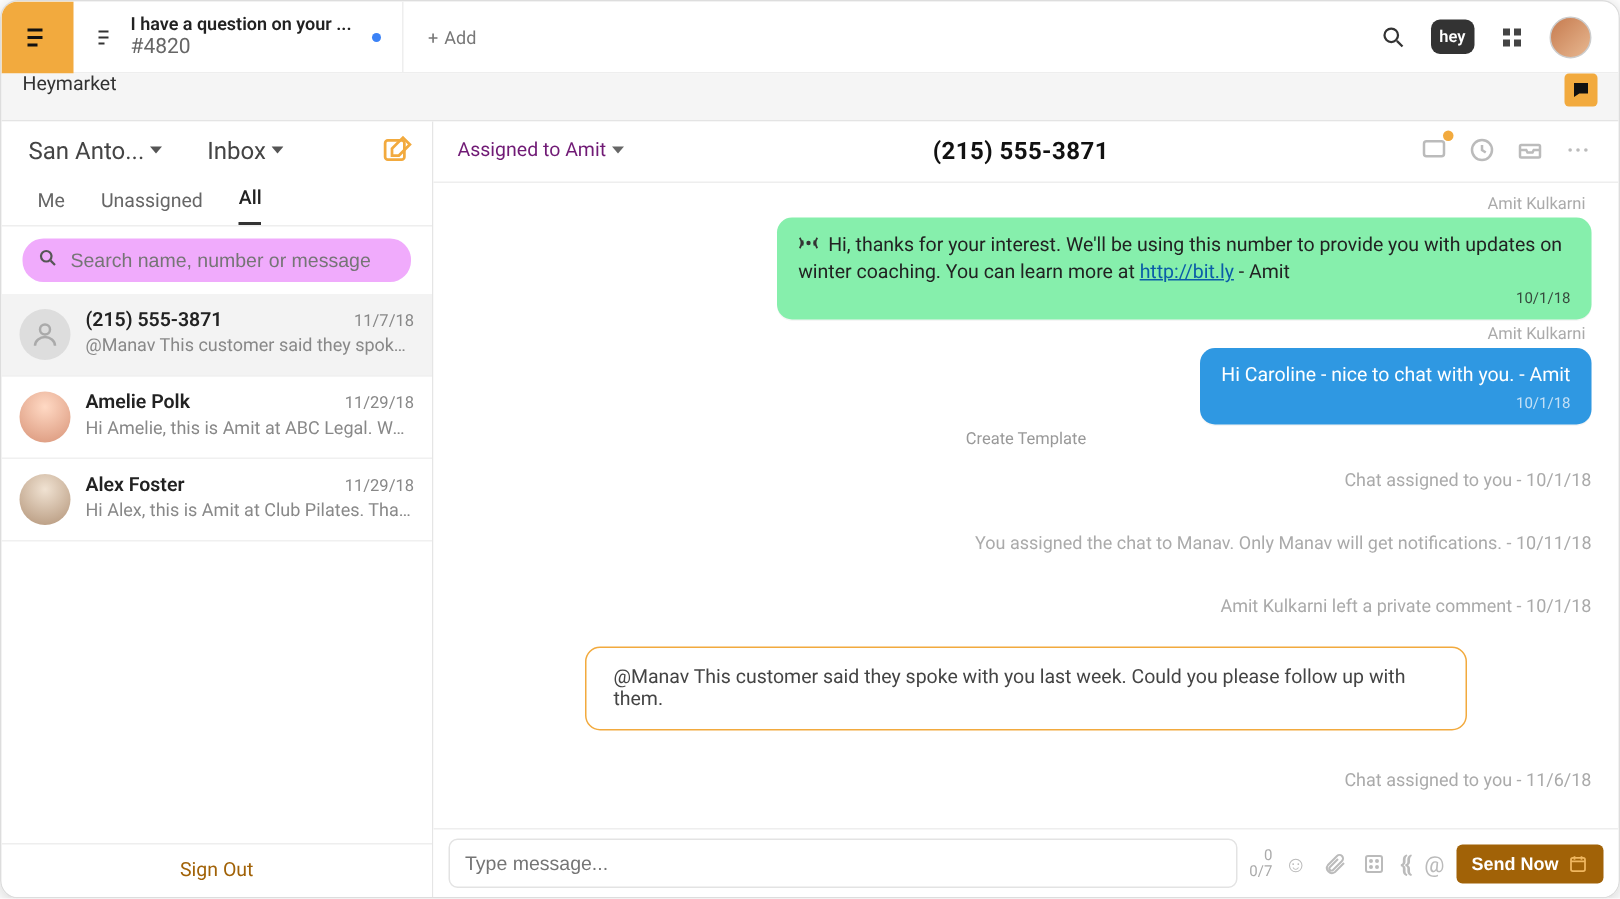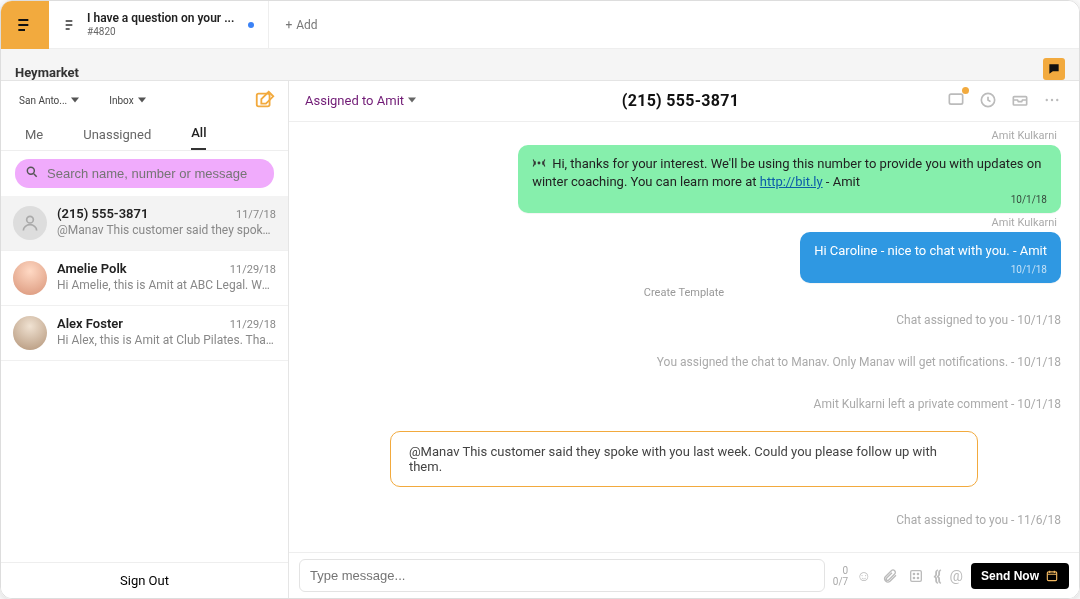--- a/index.html
+++ b/index.html
@@ -43,21 +43,21 @@
   .topbar-ticket {
     display: flex;
     align-items: center;
     gap: 8px;
     padding: 0 14px;
     height: 100%;
     border-right: 1px solid #eee;
   }
   .ticket-text { line-height: 1.2; }
   .ticket-title { font-size: 12px; font-weight: 600; color:#222; max-width: 150px; white-space: nowrap; overflow:hidden; text-overflow: ellipsis;}
-  .ticket-id { font-size: 10px; color: #666; }
+  .ticket-id { font-size: 14px; color: #666; }
   .blue-dot { width: 6px; height:6px; border-radius:50%; background:#3b82f6; margin-left:6px;}
   .add-tab {
     display: flex; align-items:center; gap:4px;
     padding: 0 16px; color:#777; font-size:12px; cursor:pointer;
   }
   .topbar-spacer { flex:1; }
   .topbar-actions { display:flex; align-items:center; gap:16px; padding-right:18px;}
   .topbar-icon { width:18px; height:18px; color:#444; display:flex; align-items:center; justify-content:center; }
   .hey-badge {
     background:#333; color:#fff; font-size:11px; font-weight:600;
@@ -65,25 +65,25 @@
   }
   .avatar-img {
     width:28px; height:28px; border-radius:50%;
     background: linear-gradient(135deg,#c67b4f,#e8b891);
     border:1px solid #ccc;
   }
 
   
   .subheader {
     height: 32px;
-    display:flex; align-items:flex-end;
+    display:flex; align-items:flex-start;
     padding: 0 14px;
     background:#f5f5f5;
     border-bottom:1px solid #e4e4e4;
-    font-weight:700;
+    font-weight:400;
     font-size:13px;
     gap:24px;
   }
   .subheader-spacer { flex:1; }
   .chat-badge {
     width:22px; height:22px; background:#f2aa3e; border-radius:3px;
     display:flex; align-items:center; justify-content:center; color:#111;
   }
 
   
@@ -93,28 +93,28 @@
   .sidebar {
     width: 288px;
     border-right:1px solid #e5e5e5;
     display:flex; flex-direction:column;
     background:#fff;
   }
   .sidebar-top {
     display:flex; align-items:center; gap:10px;
     padding:8px 12px 8px 18px;
   }
-  .dd { font-size:10px; color:#444; display:flex; align-items:center; gap:4px; cursor:pointer;}
+  .dd { font-size:16px; color:#444; display:flex; align-items:center; gap:4px; cursor:pointer;}
   .dd.inbox { margin-left:20px; }
   .sidebar-spacer { flex:1; }
   .compose-icon { color:#f2aa3e; }
   .tabs {
     display:flex; align-items:flex-end;
     padding: 6px 24px 0 24px;
-    gap: 40px;
+    gap: 24px;
     border-bottom:1px solid #eee;
     font-size:13px; color:#666;
   }
   .tab { padding-bottom:8px; cursor:pointer;}
   .tab.active { color:#222; border-bottom:2px solid #333; font-weight:500;}
   .search-wrap { padding:8px 14px; }
   .search-input {
     width:100%;
     background:#f0abfc;
     border:none; border-radius:14px;
@@ -143,21 +143,21 @@
   .conv-avatar.taupe { background: radial-gradient(circle at 50% 30%, #f0e2d2, #b29377); }
   .conv-body { flex:1; min-width:0;}
   .conv-head { display:flex; justify-content:space-between; align-items:baseline;}
   .conv-name { font-weight:600; font-size:13px; color:#222;}
   .conv-date { font-size:11px; color:#888;}
   .conv-preview { font-size:12px; color:#888; white-space:nowrap; overflow:hidden; text-overflow:ellipsis; margin-top:2px;}
 
   .signout {
     text-align:center;
     padding:10px;
-    color:#000000;
+    color:#a16207;
     font-size:13px;
     border-top:1px solid #eee;
     cursor:pointer;
   }
 
   
   .chat {
     flex:1; display:flex; flex-direction:column; background:#fff; min-width:0;
   }
   .chat-header {
@@ -223,21 +223,21 @@
     border:1px solid #e3e3e3;
     border-radius:6px;
     padding:8px 10px;
     font-size:13px; color:#555;
     outline:none;
   }
   .counter { font-size:10px; color:#aaa; text-align:right; line-height:1.1;}
   .tool-icons { display:flex; gap:10px; color:#bbb; font-size:15px; align-items:center;}
   .tool-icons .glyph { cursor:pointer; }
   .send-btn {
-    background:#000000;
+    background:#a16207;
     color:#fff;
     font-size:12px;
     font-weight:600;
     border:none;
     border-radius:4px;
     padding:6px 10px;
     display:flex; align-items:center; gap:6px;
     cursor:pointer;
   }
   .send-btn .cal { color:#f4b860; }
@@ -265,20 +265,38 @@
         <div class="ticket-title">I have a question on your ...</div>
         <div class="ticket-id">#4820</div>
       </div>
       <div class="blue-dot"></div>
     </div>
     <div class="add-tab">
       <span>+</span>
       <span>Add</span>
     </div>
     <div class="topbar-spacer"></div>
+    <div class="topbar-actions">
+      <div class="topbar-icon">
+        <svg width="18" height="18" viewBox="0 0 24 24" fill="none" stroke="#333" stroke-width="2">
+            <circle cx="10" cy="10" r="6"></circle>
+            <line x1="15" y1="15" x2="20" y2="20"></line>
+          </svg>
+      </div>
+      <div class="hey-badge">hey</div>
+      <div class="topbar-icon">
+        <svg width="16" height="16" viewBox="0 0 24 24" fill="#444">
+          <rect x="3" y="3" width="7" height="7"></rect>
+            <rect x="14" y="3" width="7" height="7"></rect>
+          <rect x="3" y="14" width="7" height="7"></rect>
+            <rect x="14" y="14" width="7" height="7"></rect>
+        </svg>
+      </div>
+      <div class="avatar-img"></div>
+    </div>
   </div>
 
   <div class="subheader">
     <span>Heymarket</span>
     <div class="subheader-spacer"></div>
     <div class="chat-badge">
       <svg width="14" height="14" viewBox="0 0 24 24" fill="#111">
         <path d="M4 4h16v12H10l-6 4V4z"></path>
       </svg>
     </div>
@@ -421,21 +439,21 @@
         <div class="sender-label">Amit Kulkarni</div>
         <div class="bubble-row right">
           <div class="bubble blue">
             <span>Hi Caroline - nice to chat with you. - Amit</span>
             <div class="meta">10/1/18</div>
           </div>
         </div>
         <div class="template-link">Create Template</div>
 
         <div class="system-line">Chat assigned to you -  10/1/18</div>
-        <div class="system-line">You assigned the chat to Manav. Only Manav will get notifications. -  10/1/18</div>
+        <div class="system-line">You assigned the chat to Manav. Only Manav will get notifications. -  10/11/18</div>
         <div class="system-line">Amit Kulkarni left a private comment - 10/1/18</div>
 
         <div class="private-note-wrap">
           <div class="private-note">@Manav This customer said they spoke with you last week. Could you please follow up with them.</div>
         </div>
 
         <div class="system-line">Chat assigned to you -  11/6/18</div>
       </div>
 
       <div class="composer">

